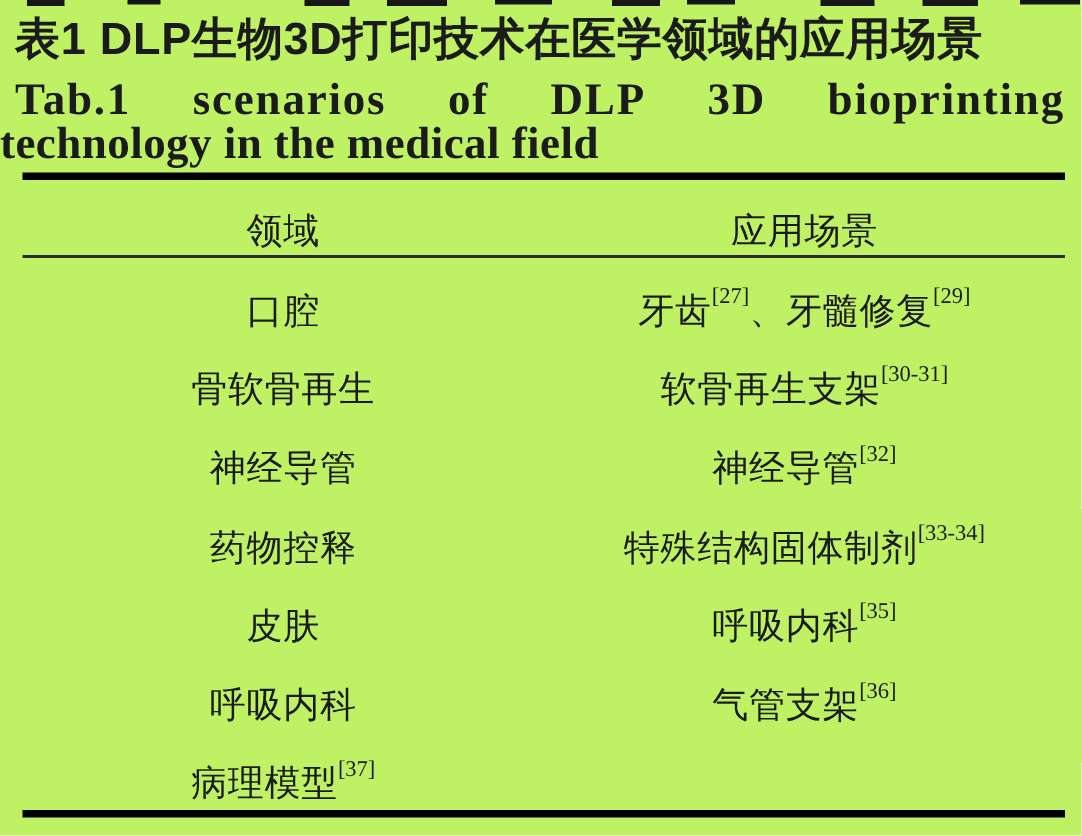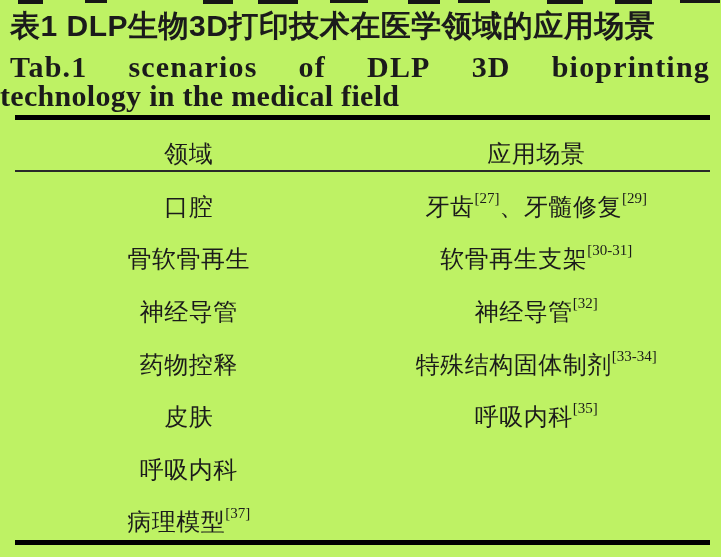--- a/index.html
+++ b/index.html
@@ -167,20 +167,24 @@
     <div class="trow body">
       <div class="cell">皮肤</div>
       <div class="cell">
           <span>呼吸内科</span>
           <span class="cite">[35]</span>
         </div>
     </div>
 
     <div class="trow body">
       <div class="cell">呼吸内科</div>
+      <div class="cell">
+          <span>气管支架</span>
+          <span class="cite">[36]</span>
+        </div>
     </div>
 
     <div class="trow body">
       <div class="cell">
           <span>病理模型</span>
           <span class="cite">[37]</span>
         </div>
     </div>
 
     <div class="rule thick"></div>

